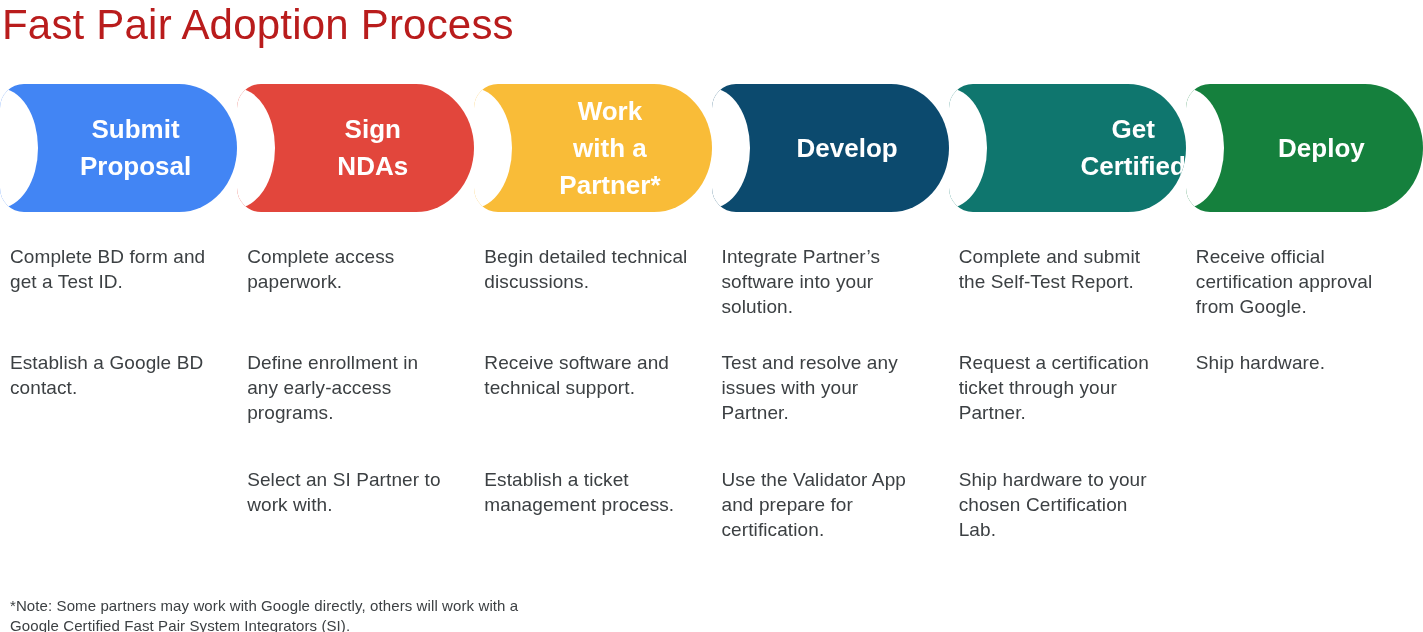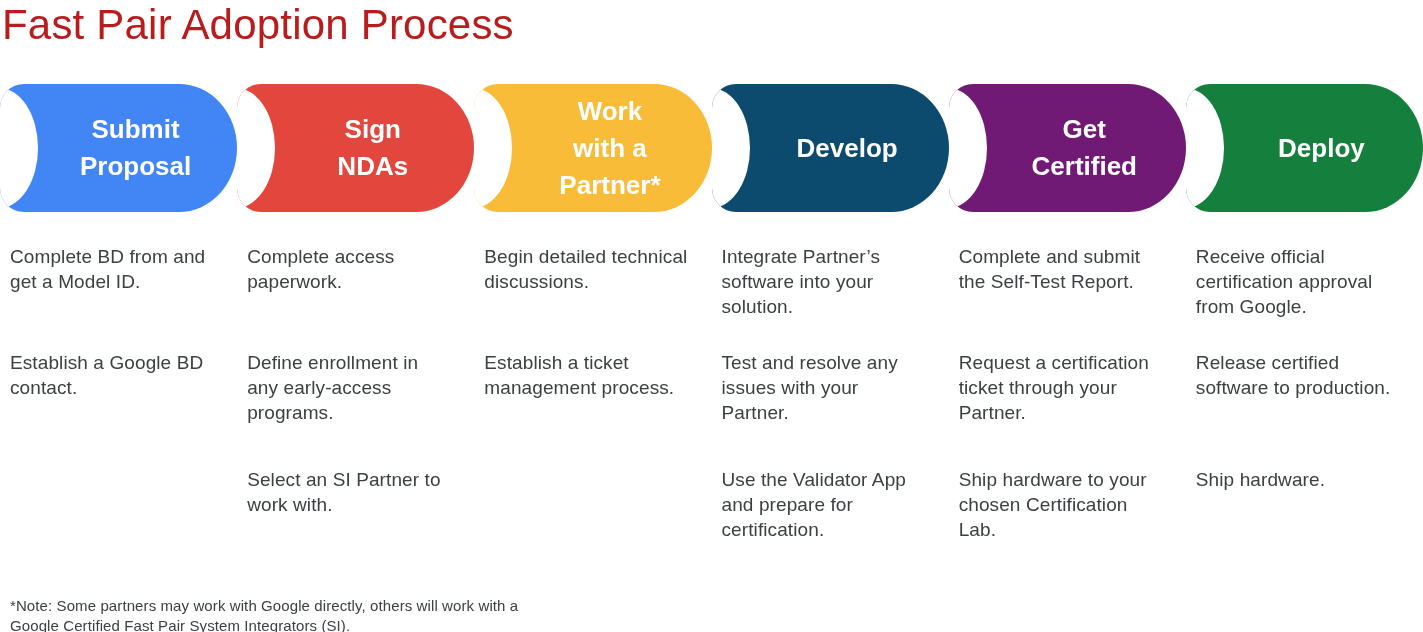--- a/index.html
+++ b/index.html
@@ -79,56 +79,56 @@
 NDAs</span>
     </div>
     <div class="stage" style="background-color: rgb(249, 188, 56);">
       <span class="stage-label">Work
 with a
 Partner*</span>
     </div>
     <div class="stage" style="background-color: #0c4a6e;">
       <span class="stage-label">Develop</span>
     </div>
-    <div class="stage" style="background-color: #701a75;">
+    <div class="stage" style="background-color: #0f766e; justify-content: flex-end;">
       <span class="stage-label">Get
 Certified</span>
     </div>
     <div class="stage" style="background-color: #15803d;">
       <span class="stage-label">Deploy</span>
     </div>
   </div>
 
   <div class="steps-grid">
     <div class="steps-col">
-      <p class="step">Complete BD from and get a Model ID.</p>
+      <p class="step">Complete BD form and get a Test ID.</p>
       <p class="step">Establish a Google BD contact.</p>
     </div>
     <div class="steps-col">
       <p class="step">Complete access paperwork.</p>
       <p class="step">Define enrollment in any early-access programs.</p>
       <p class="step">Select an SI Partner to work with.</p>
     </div>
     <div class="steps-col">
       <p class="step">Begin detailed technical discussions.</p>
+      <p class="step">Receive software and technical support.</p>
       <p class="step">Establish a ticket management process.</p>
     </div>
     <div class="steps-col">
       <p class="step">Integrate Partner’s software into your solution.</p>
       <p class="step">Test and resolve any issues with your Partner.</p>
       <p class="step">Use the Validator App and prepare for certification.</p>
     </div>
     <div class="steps-col">
       <p class="step">Complete and submit the Self-Test Report.</p>
       <p class="step">Request a certification ticket through your Partner.</p>
       <p class="step">Ship hardware to your chosen Certification Lab.</p>
     </div>
     <div class="steps-col">
       <p class="step">Receive official certification approval from Google.</p>
-      <p class="step">Release certified software to production.</p>
       <p class="step">Ship hardware.</p>
     </div>
   </div>
 
   <p class="note">*Note: Some partners may work with Google directly, others will work with a
 Google Certified Fast Pair System Integrators (SI).</p>
 
 </div>
 
 </body></html>

